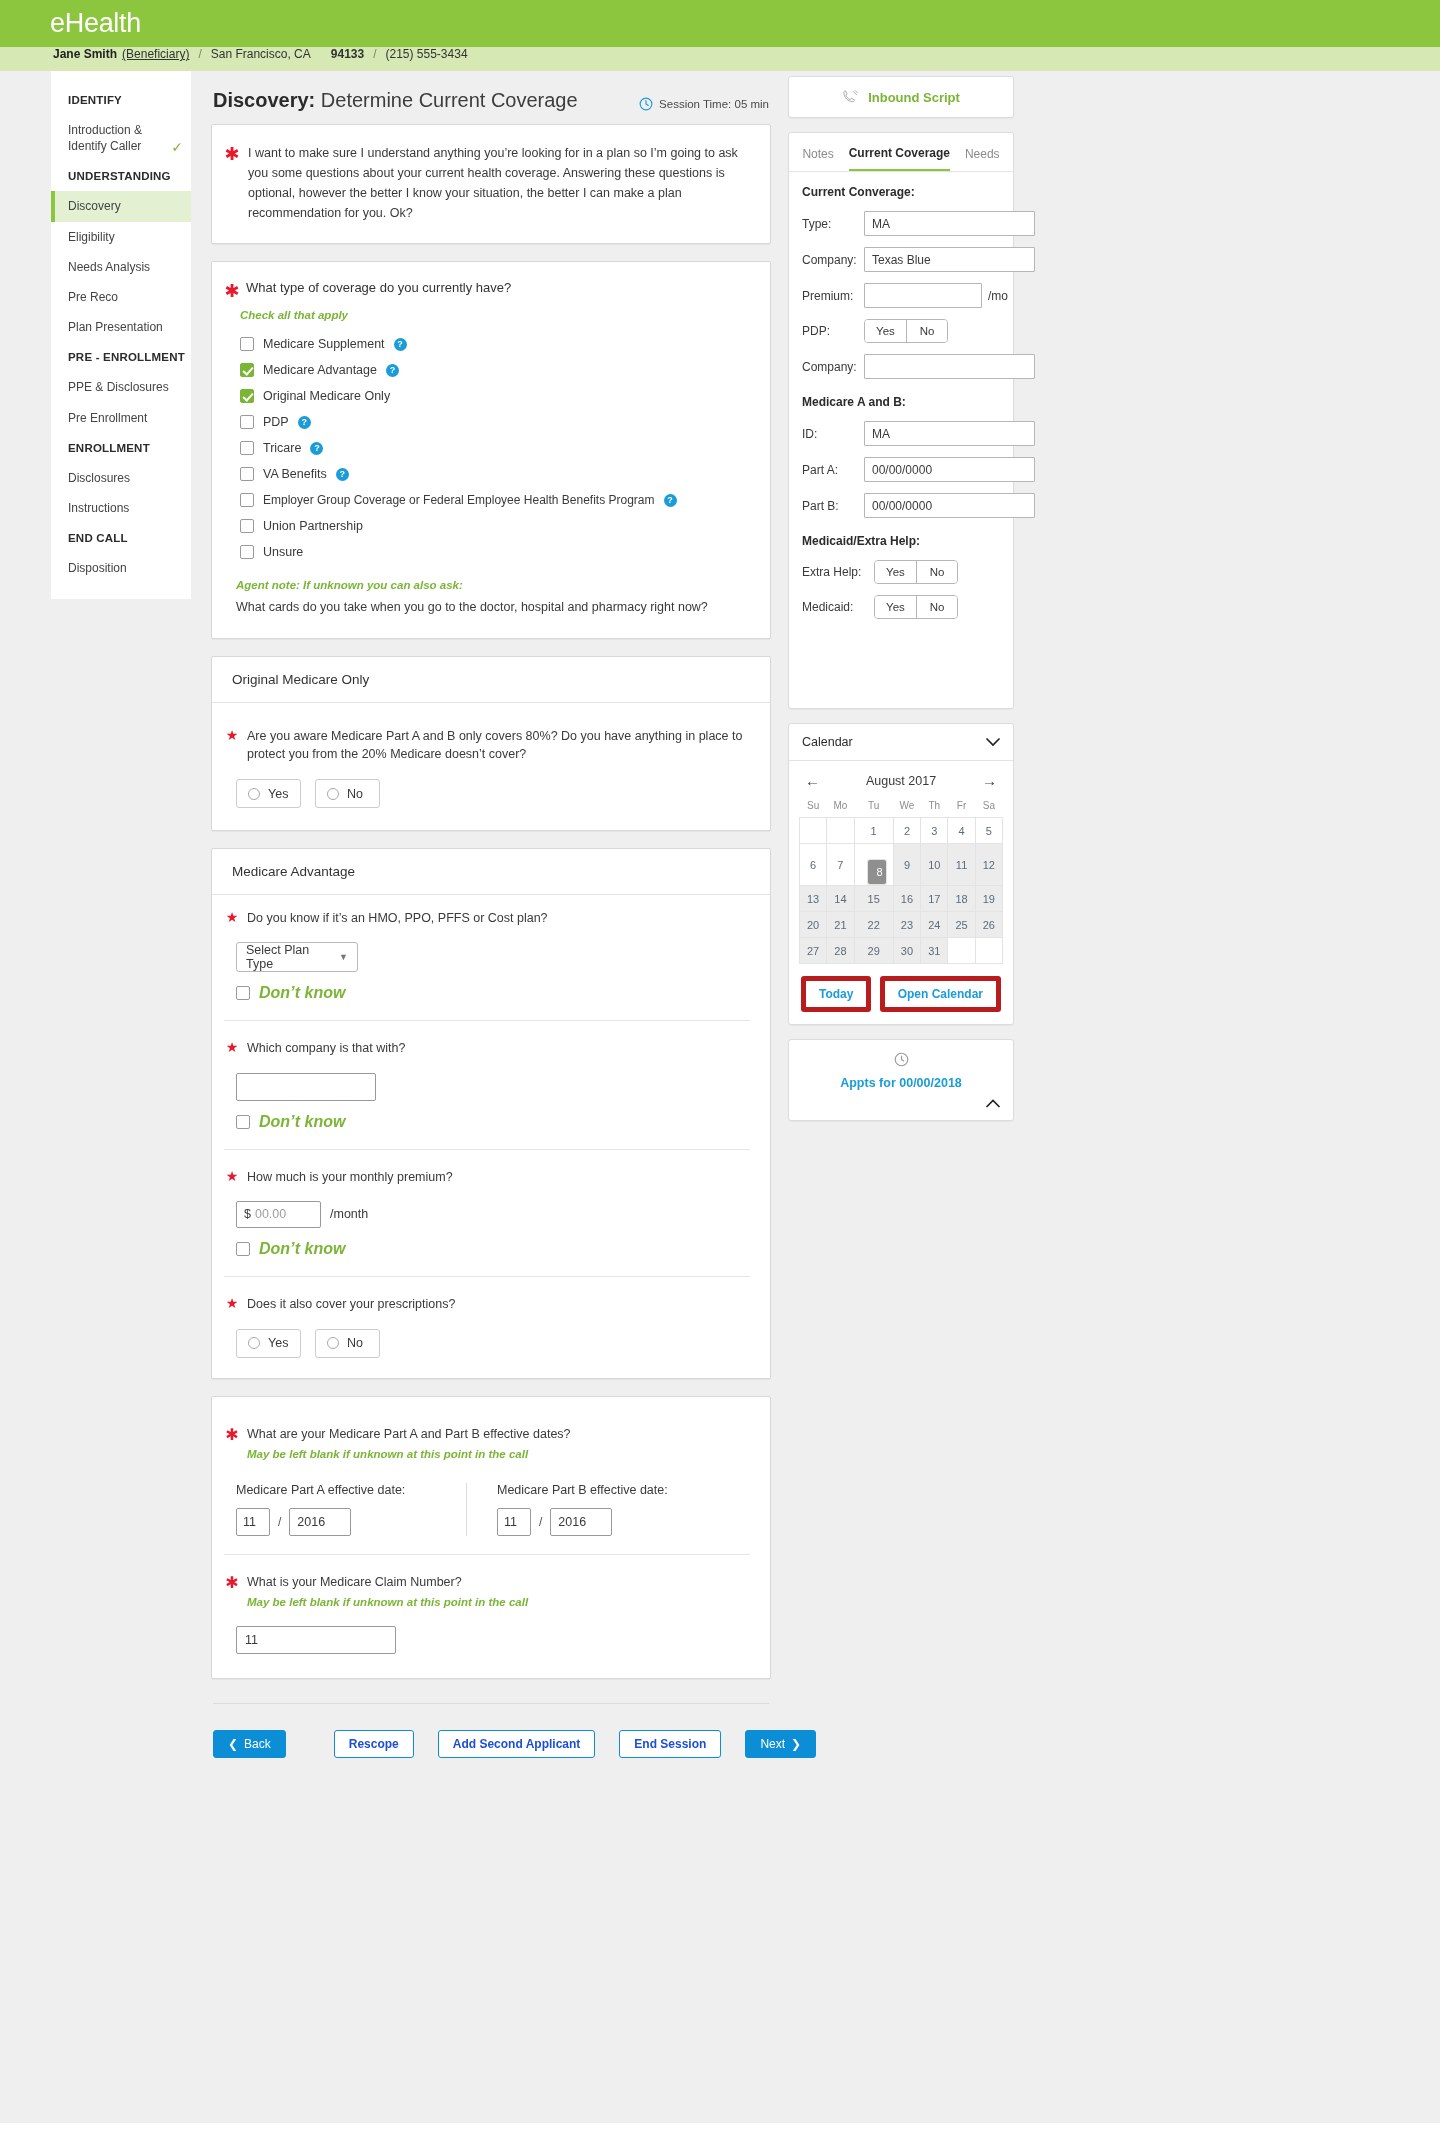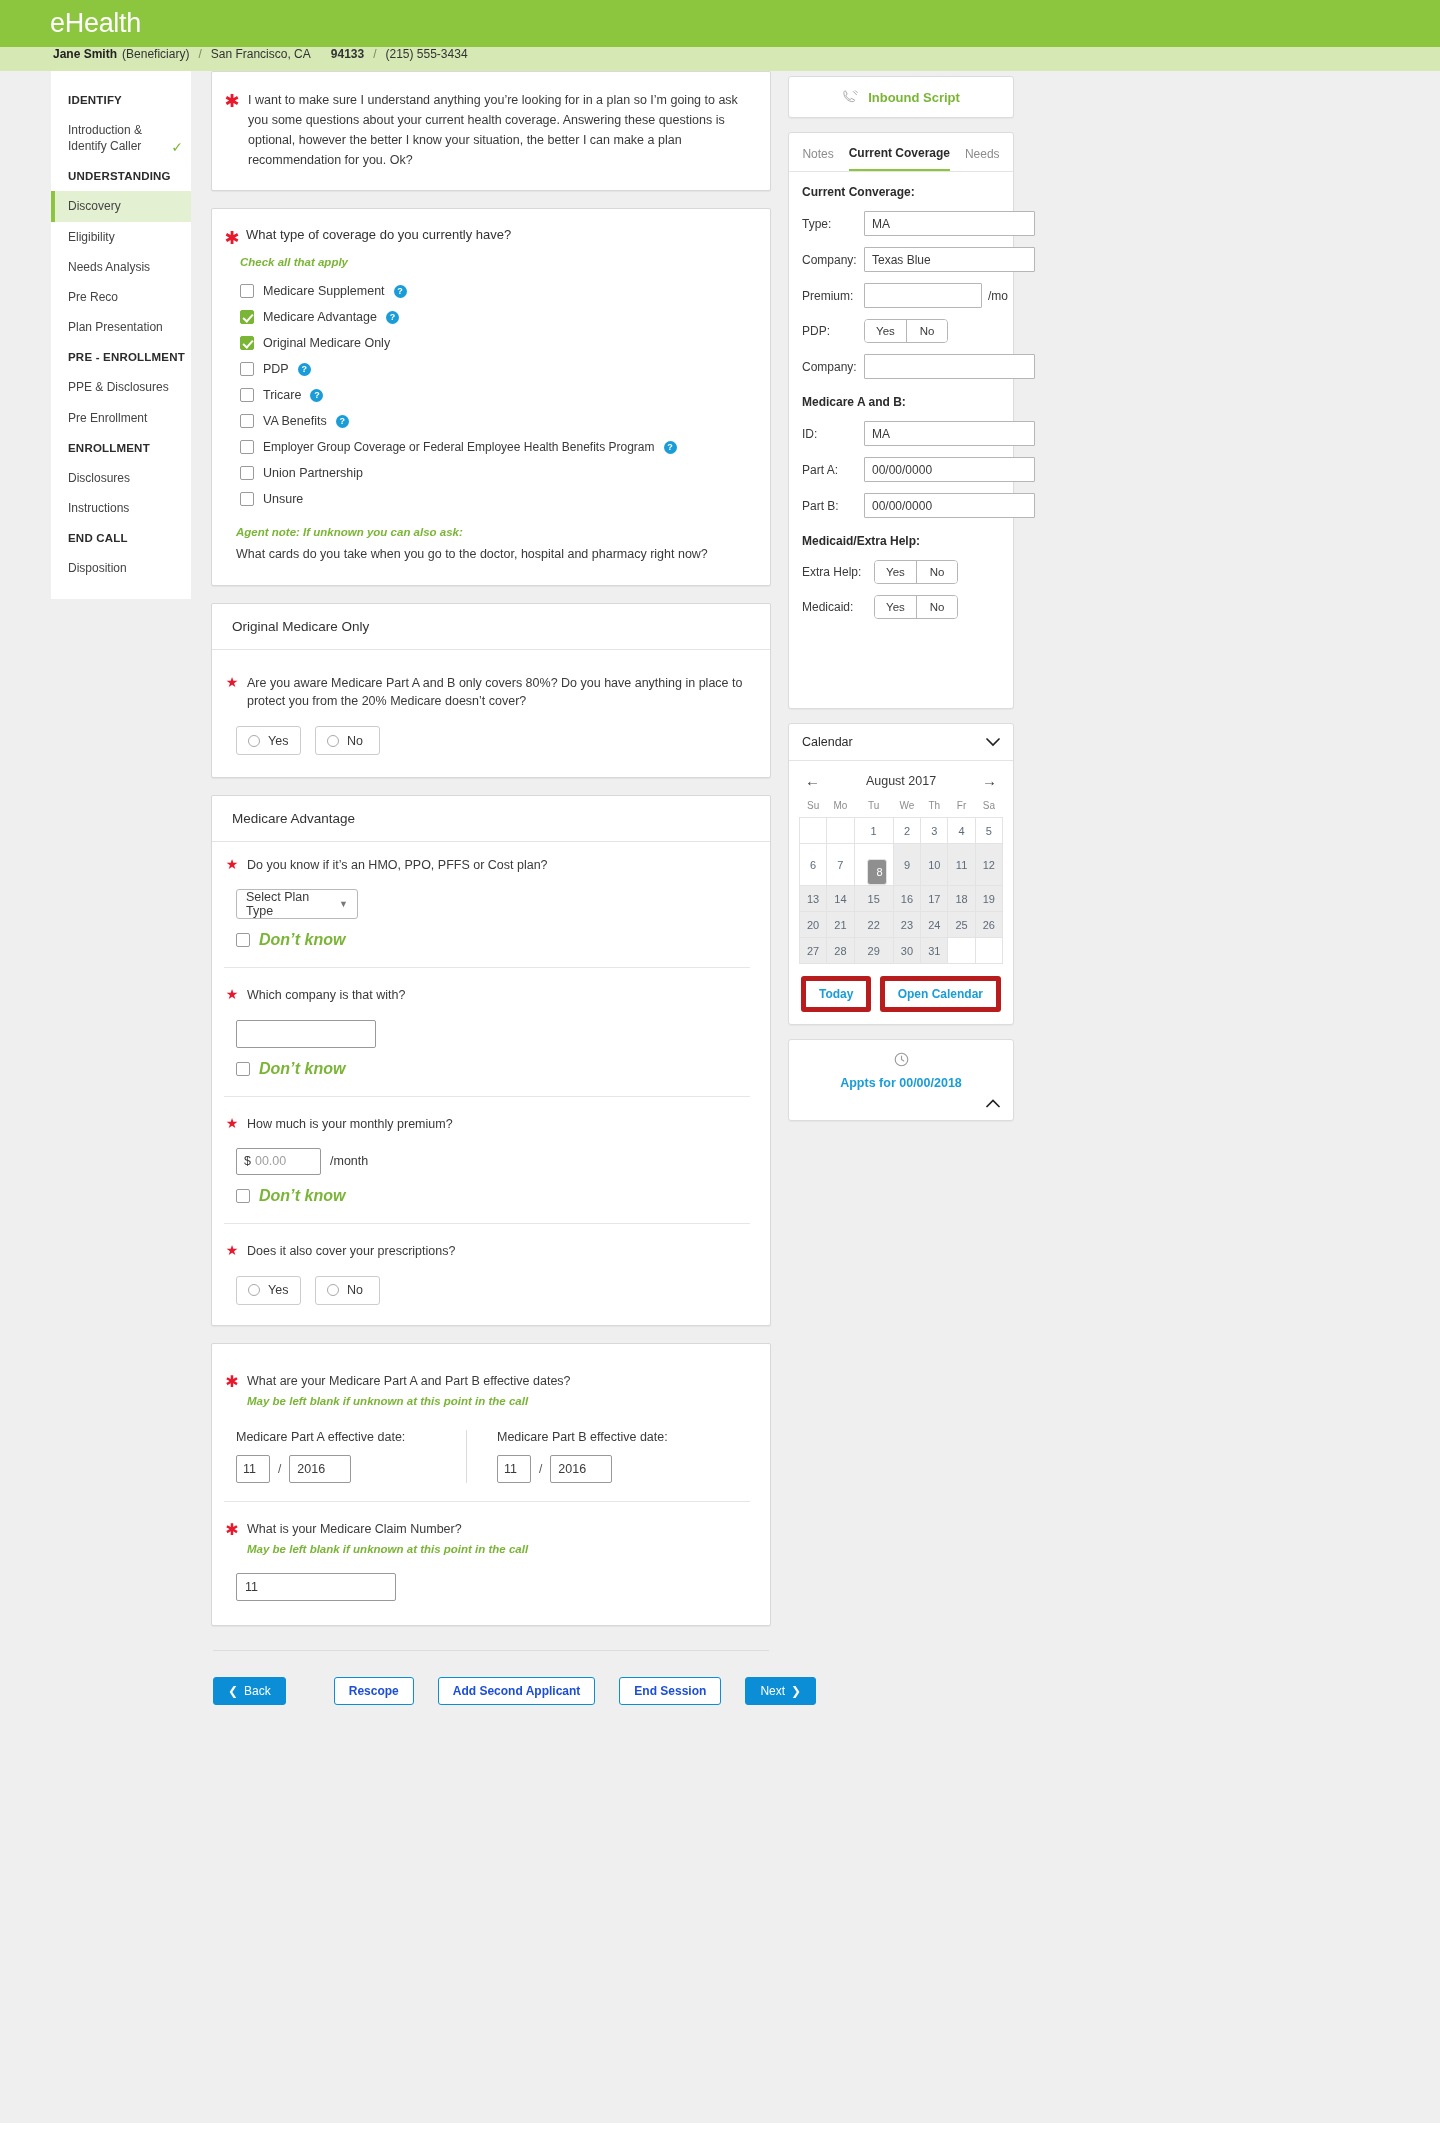--- a/index.html
+++ b/index.html
@@ -543,21 +543,21 @@
 <body>
 
 <div class="page">
 
   <div class="topbar">
     <span class="logo">eHealth</span>
   </div>
 
   <div class="subbar">
     <span class="nm">Jane Smith</span>
-    <span style="margin-left:5px;">(Beneficiary)</span>
+    <span style="margin-left:5px;text-decoration:underline;">(Beneficiary)</span>
     <span class="sep">/</span>
     <span>San Francisco, CA</span>
     <span class="zip" style="margin-left:20px;">94133</span>
     <span class="sep">/</span>
     <span>(215) 555-3434</span>
   </div>
 
   <div class="body-wrap">
 
     <div class="sidebar">
@@ -607,20 +607,32 @@
       <div>
         <div class="nav-group">END CALL</div>
         <div class="nav-item">
           <span>Disposition</span>
         </div>
       </div>
     </div>
 
     <div class="main">
 
+      <div class="main-head">
+        <div class="page-title">
+          <b>Discovery:</b><span> Determine Current Coverage</span>
+        </div>
+        <div class="session">
+          <svg width="14" height="14" viewBox="0 0 16 16">
+            <circle cx="8" cy="8" r="6.7" fill="none" stroke="#1a9cd8" stroke-width="1.3"></circle>
+            <path d="M8 4.2 V8 L10.6 9.6" fill="none" stroke="#1a9cd8" stroke-width="1.3" stroke-linecap="round"></path>
+          </svg>
+          <span>Session Time: 05 min</span>
+        </div>
+      </div>
 
       <div class="card">
         <div class="card-pad">
           <div class="script-row">
             <span class="ast">✱</span>
             <div class="script-text">I want to make sure I understand anything you’re looking for in a plan so I’m going to ask you some questions about your current health coverage. Answering these questions is optional, however the better I know your situation, the better I can make a plan recommendation for you. Ok?</div>
           </div>
         </div>
       </div>
 

